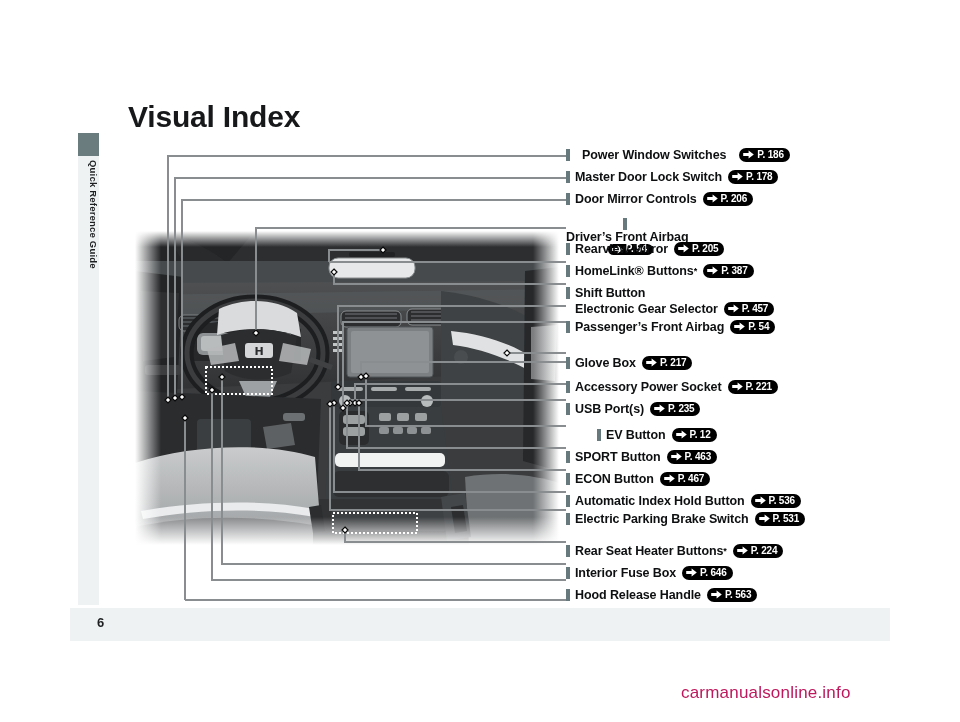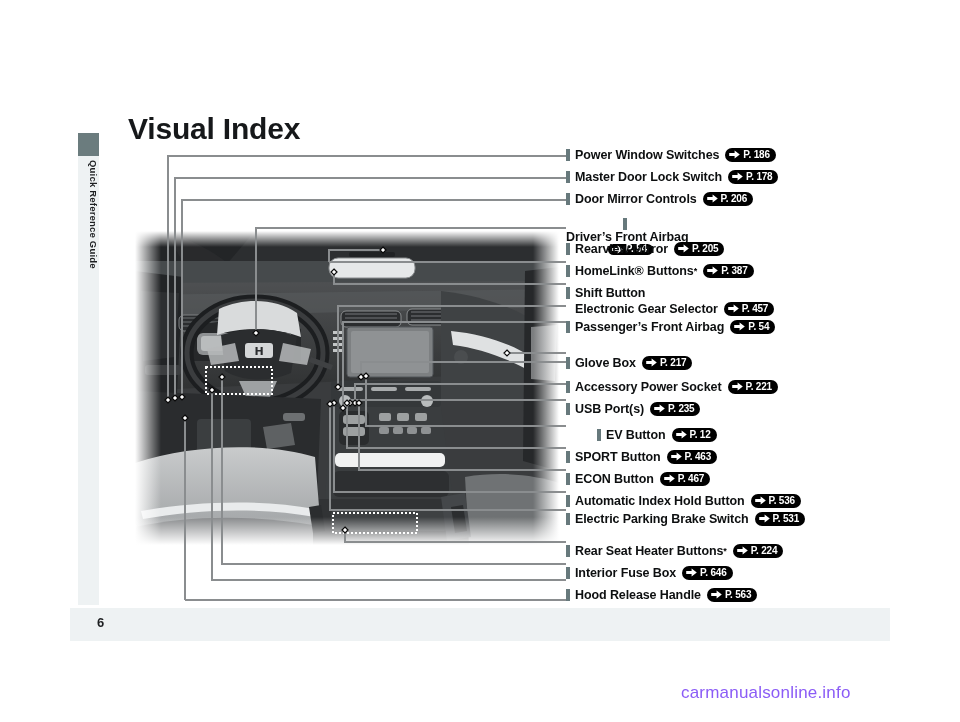--- a/index.html
+++ b/index.html
@@ -26,21 +26,20 @@
   
   #page-title {
     position: absolute;
     left: 128px;
     top: 100px;
     font-size: 30px;
     font-weight: bold;
     color: #16181a;
     letter-spacing: -0.2px;
     white-space: nowrap;
-    margin-top: 12px;
   }
 
   
   #side-tab {
     position: absolute;
     left: 78px;
     top: 133px;
     width: 21px;
     height: 472px;
     background: #eef2f3;
@@ -90,21 +89,21 @@
     font-weight: bold;
     color: #1d1f21;
   }
 
   
   #watermark {
     position: absolute;
     left: 681px;
     top: 683px;
     font-size: 17px;
-    color: #8b5cf6;
+    color: #be185d;
     letter-spacing: 0.2px;
     white-space: nowrap;
   }
 
   
   #car-photo {
     position: absolute;
     left: 135px;
     top: 231px;
     width: 424px;
@@ -421,21 +420,21 @@
       <polygon points="334,400 337,403 334,406 331,403"></polygon>
       <polygon points="330,401 333,404 330,407 327,404"></polygon>
       <polygon points="345,527 348,530 345,533 342,530"></polygon>
       <polygon points="222,374 225,377 222,380 219,377"></polygon>
       <polygon points="212,387 215,390 212,393 209,390"></polygon>
       <polygon points="185,415 188,418 185,421 182,418"></polygon>
     </g>
   </svg>
 
   <div id="label-list">
-      <div class="lbl-row" style="top: 0px;">
+      <div class="lbl-row" style="top: 0px; gap: 7px;">
         <span class="lbl-tick"></span>
         <span class="lbl-text">Power Window Switches</span>
         <span class="pref">
           <span class="pref-arrow">
             <svg viewBox="0 0 13 11" xmlns="http://www.w3.org/2000/svg">
               <path d="M1.2 4.0 H6.6 V1.4 L11.8 5.5 L6.6 9.6 V7.0 H1.2 Z" fill="#ffffff"></path>
             </svg>
           </span>
           <span class="pref-txt">P. 186</span>
         </span>

